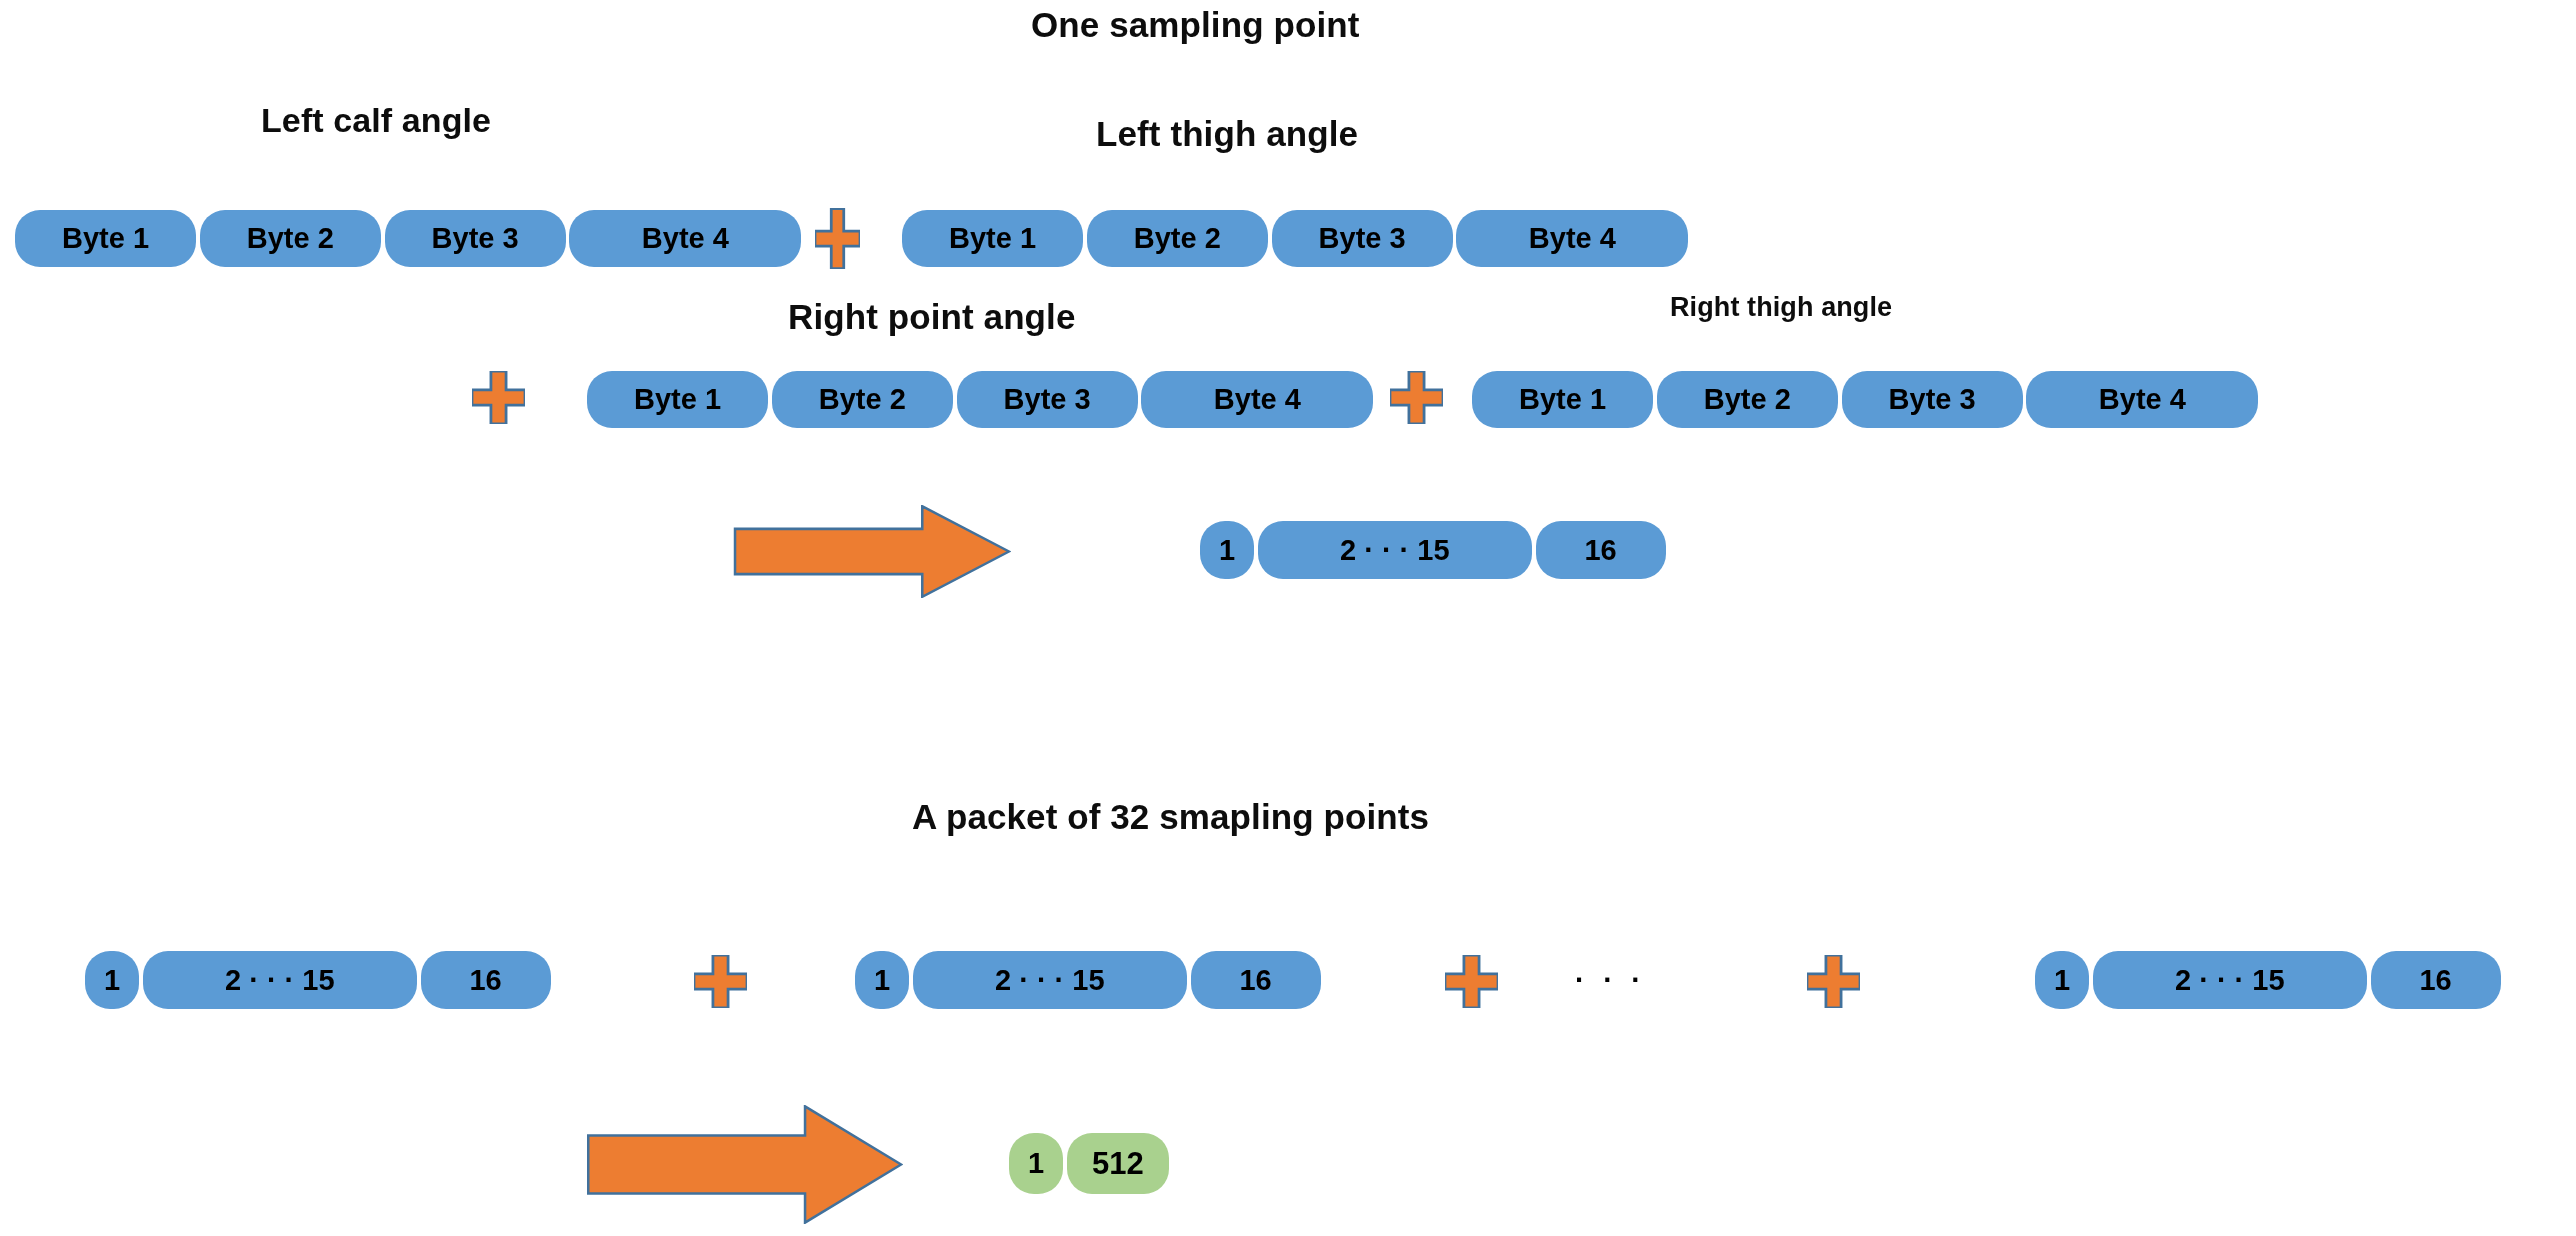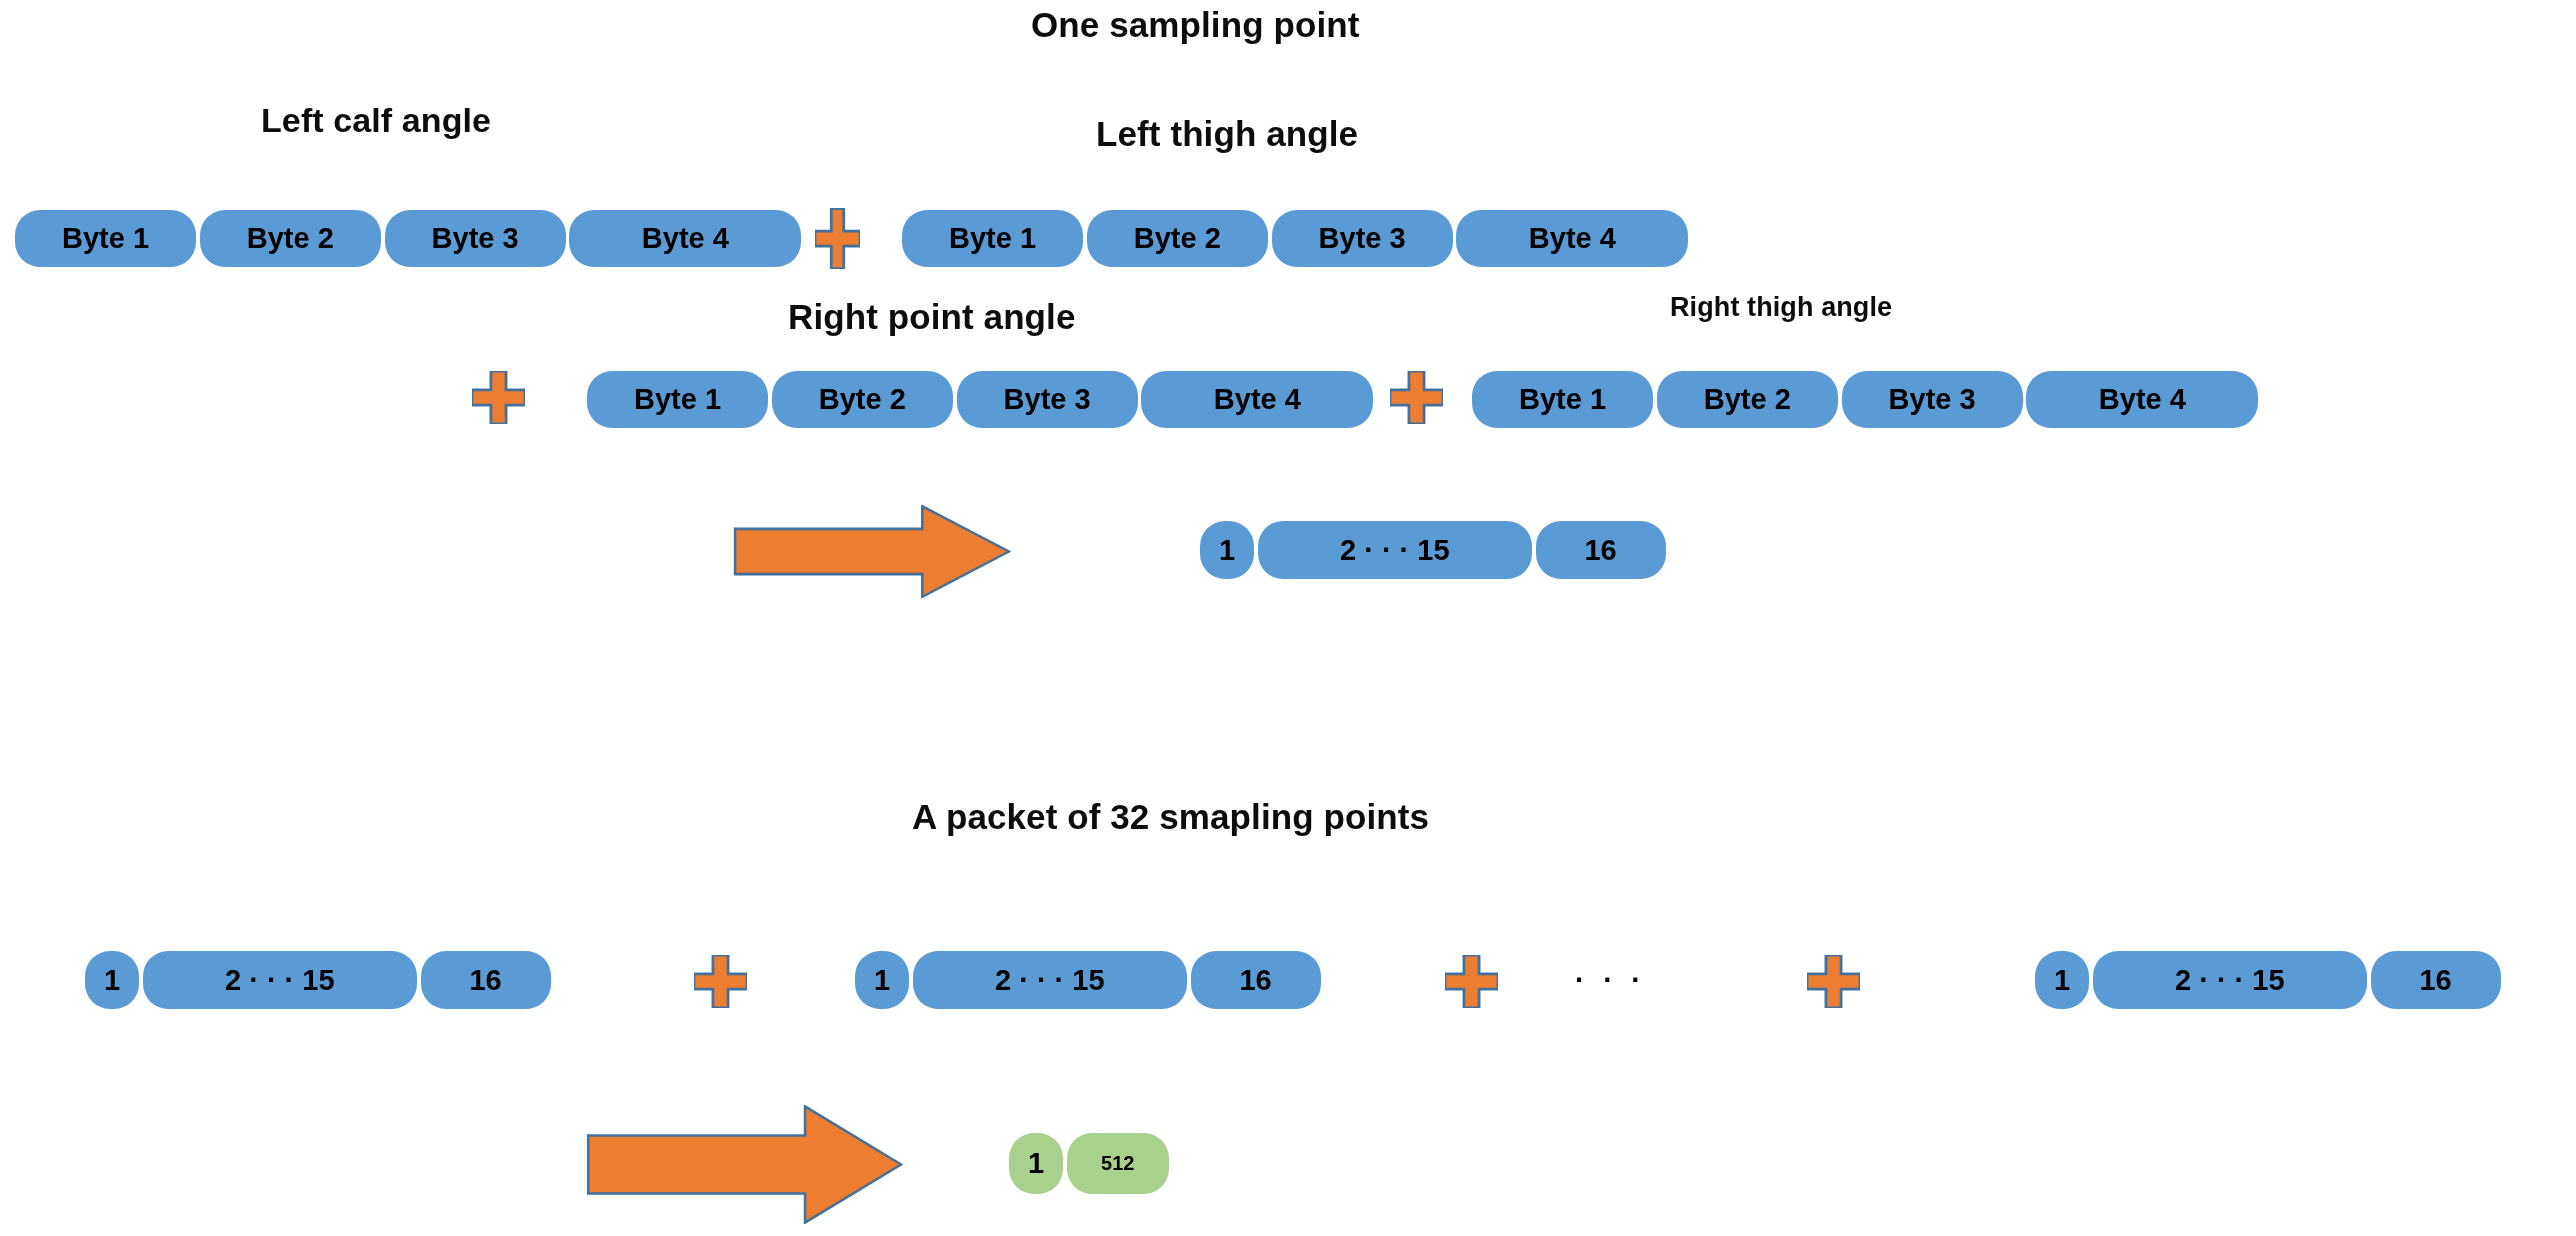--- a/index.html
+++ b/index.html
@@ -181,15 +181,15 @@
 </div>
 
 <div class="arrow" style="left:587px; top:1105px;">
   <svg width="316" height="119" viewBox="0 0 500 188">
     <path d="M2 48 H345 V2 L497 94 L345 186 V140 H2 Z" fill="#ED7D31" stroke="#41719C" stroke-width="4"></path>
   </svg>
 </div>
 
 <div class="strip" style="left:1009px; top:1133px; height:61px;">
   <div class="cell green" style="width:54px; font-size:29px;">1</div>
-  <div class="cell green" style="width:102px; font-size:20px;">512</div>
+  <div class="cell green" style="width:102px; font-size:31px;">512</div>
 </div>
 
 
 </body></html>

